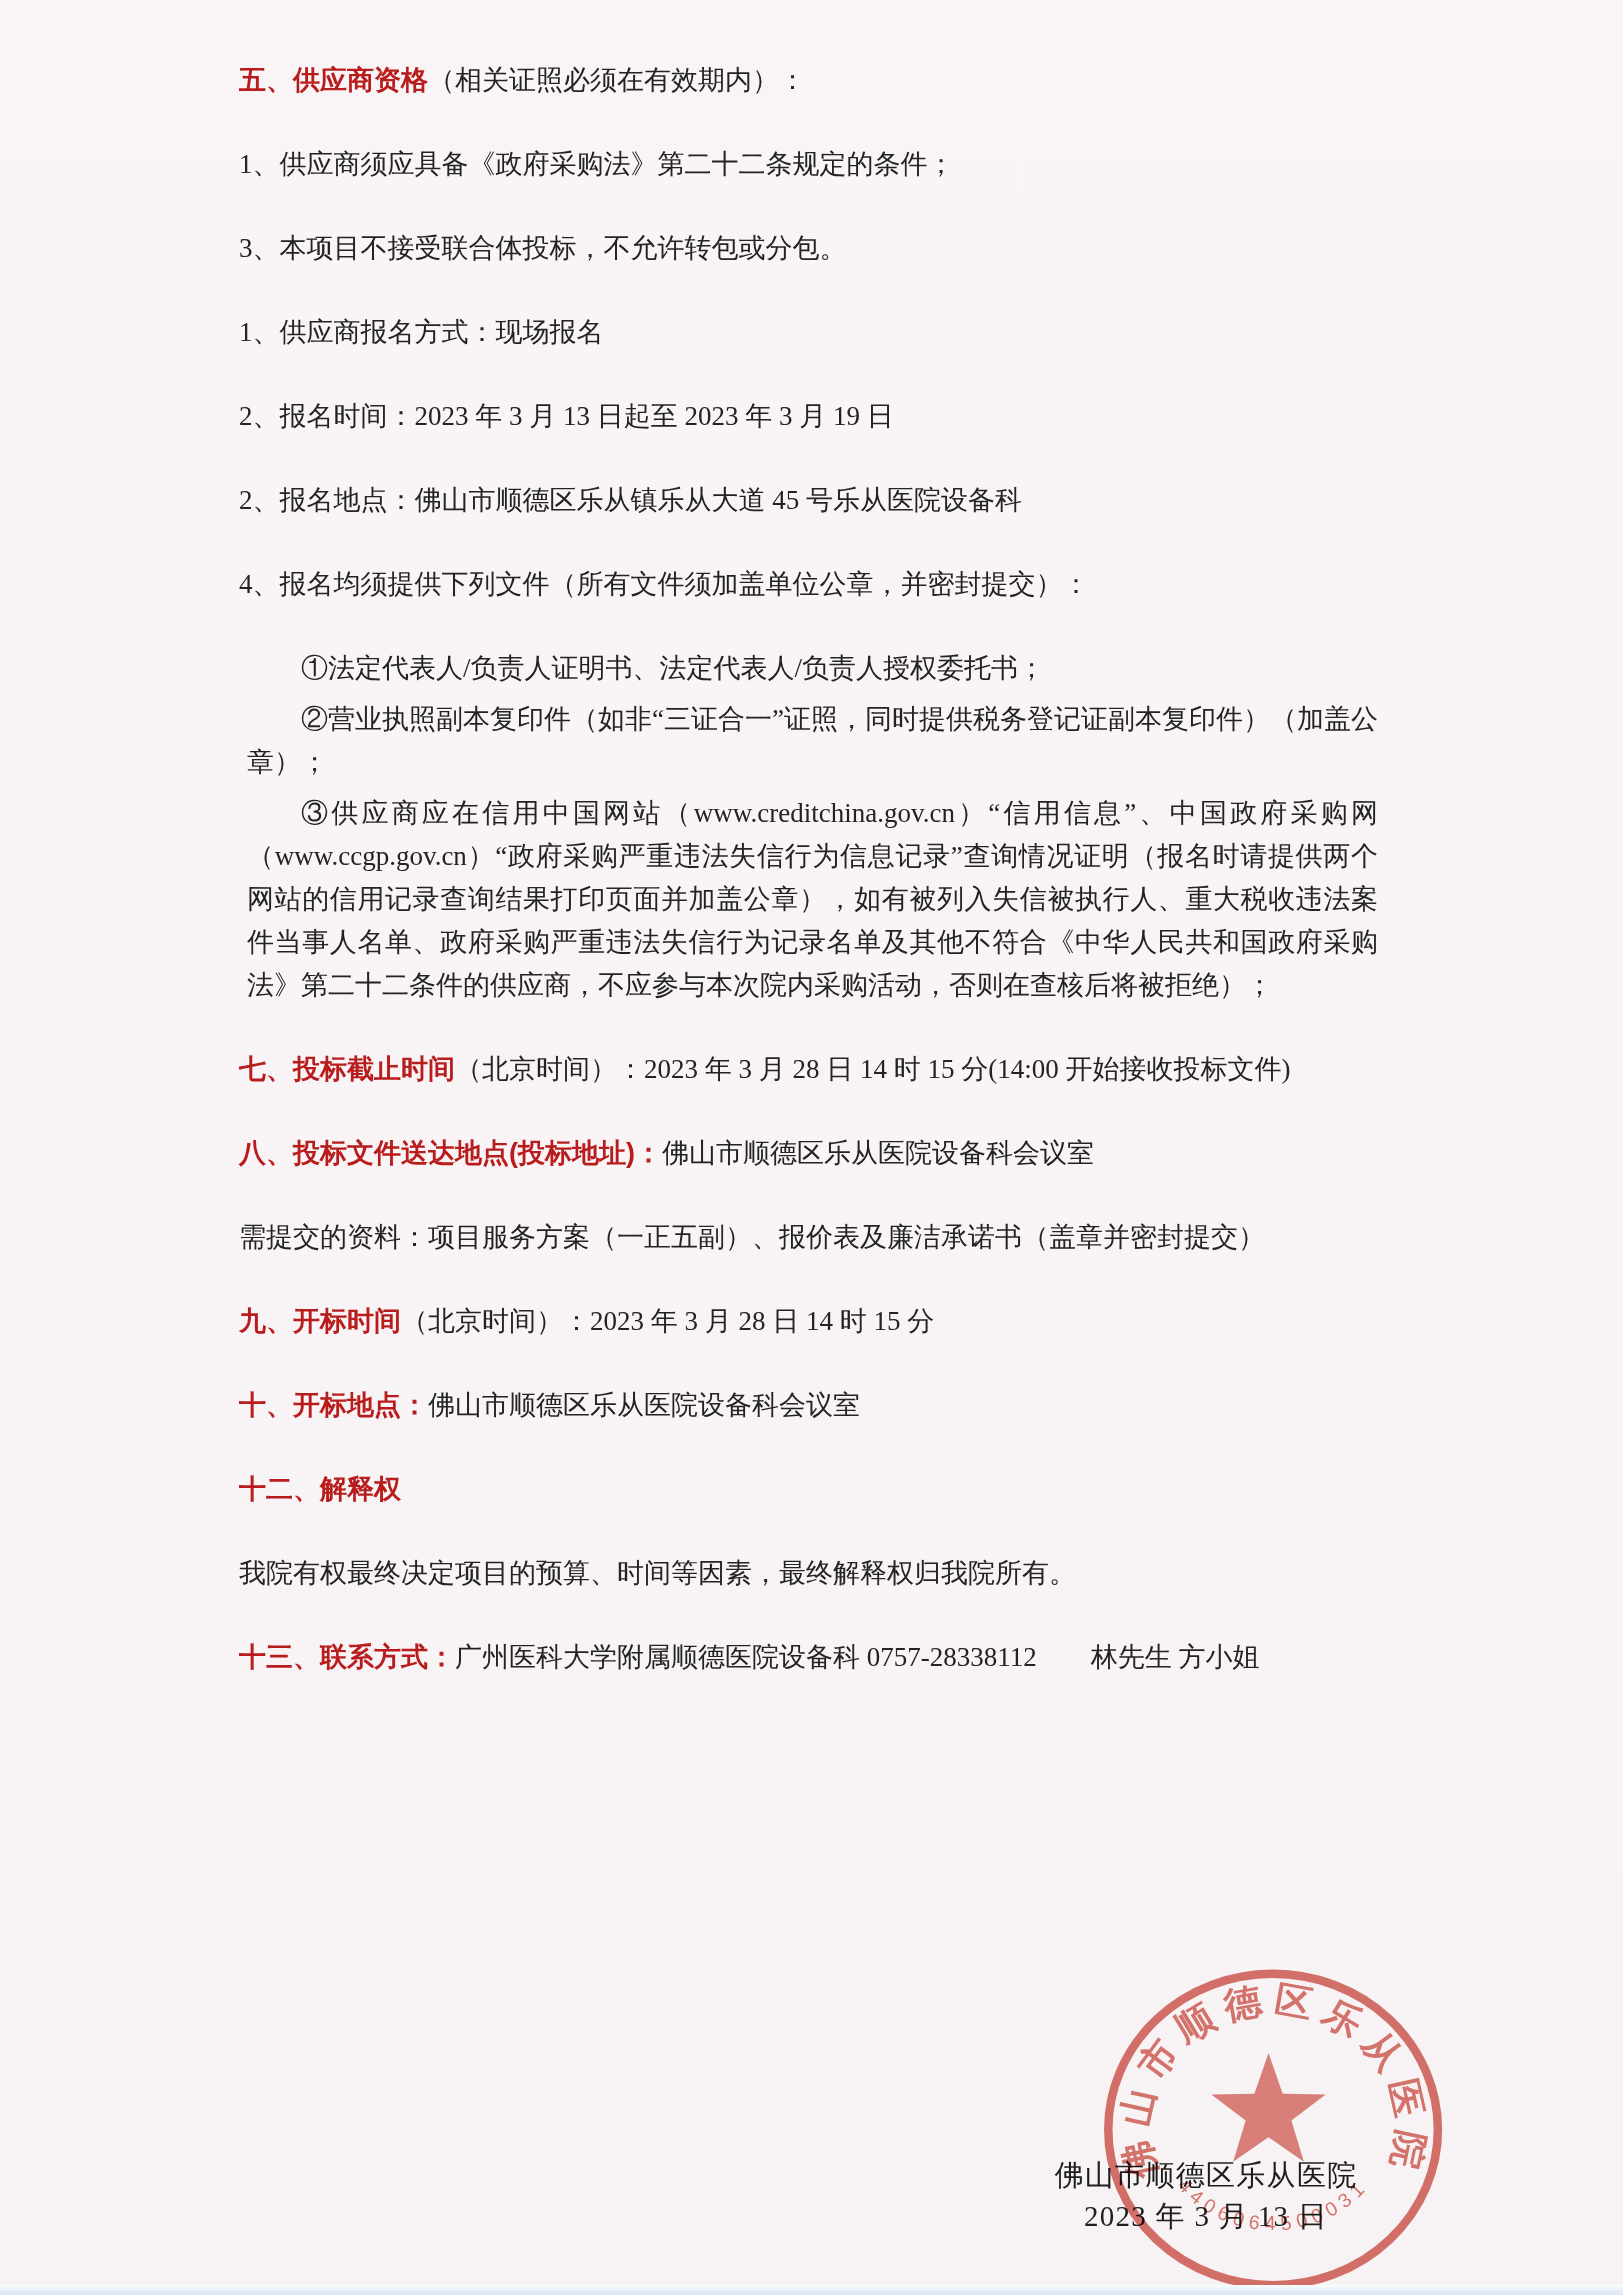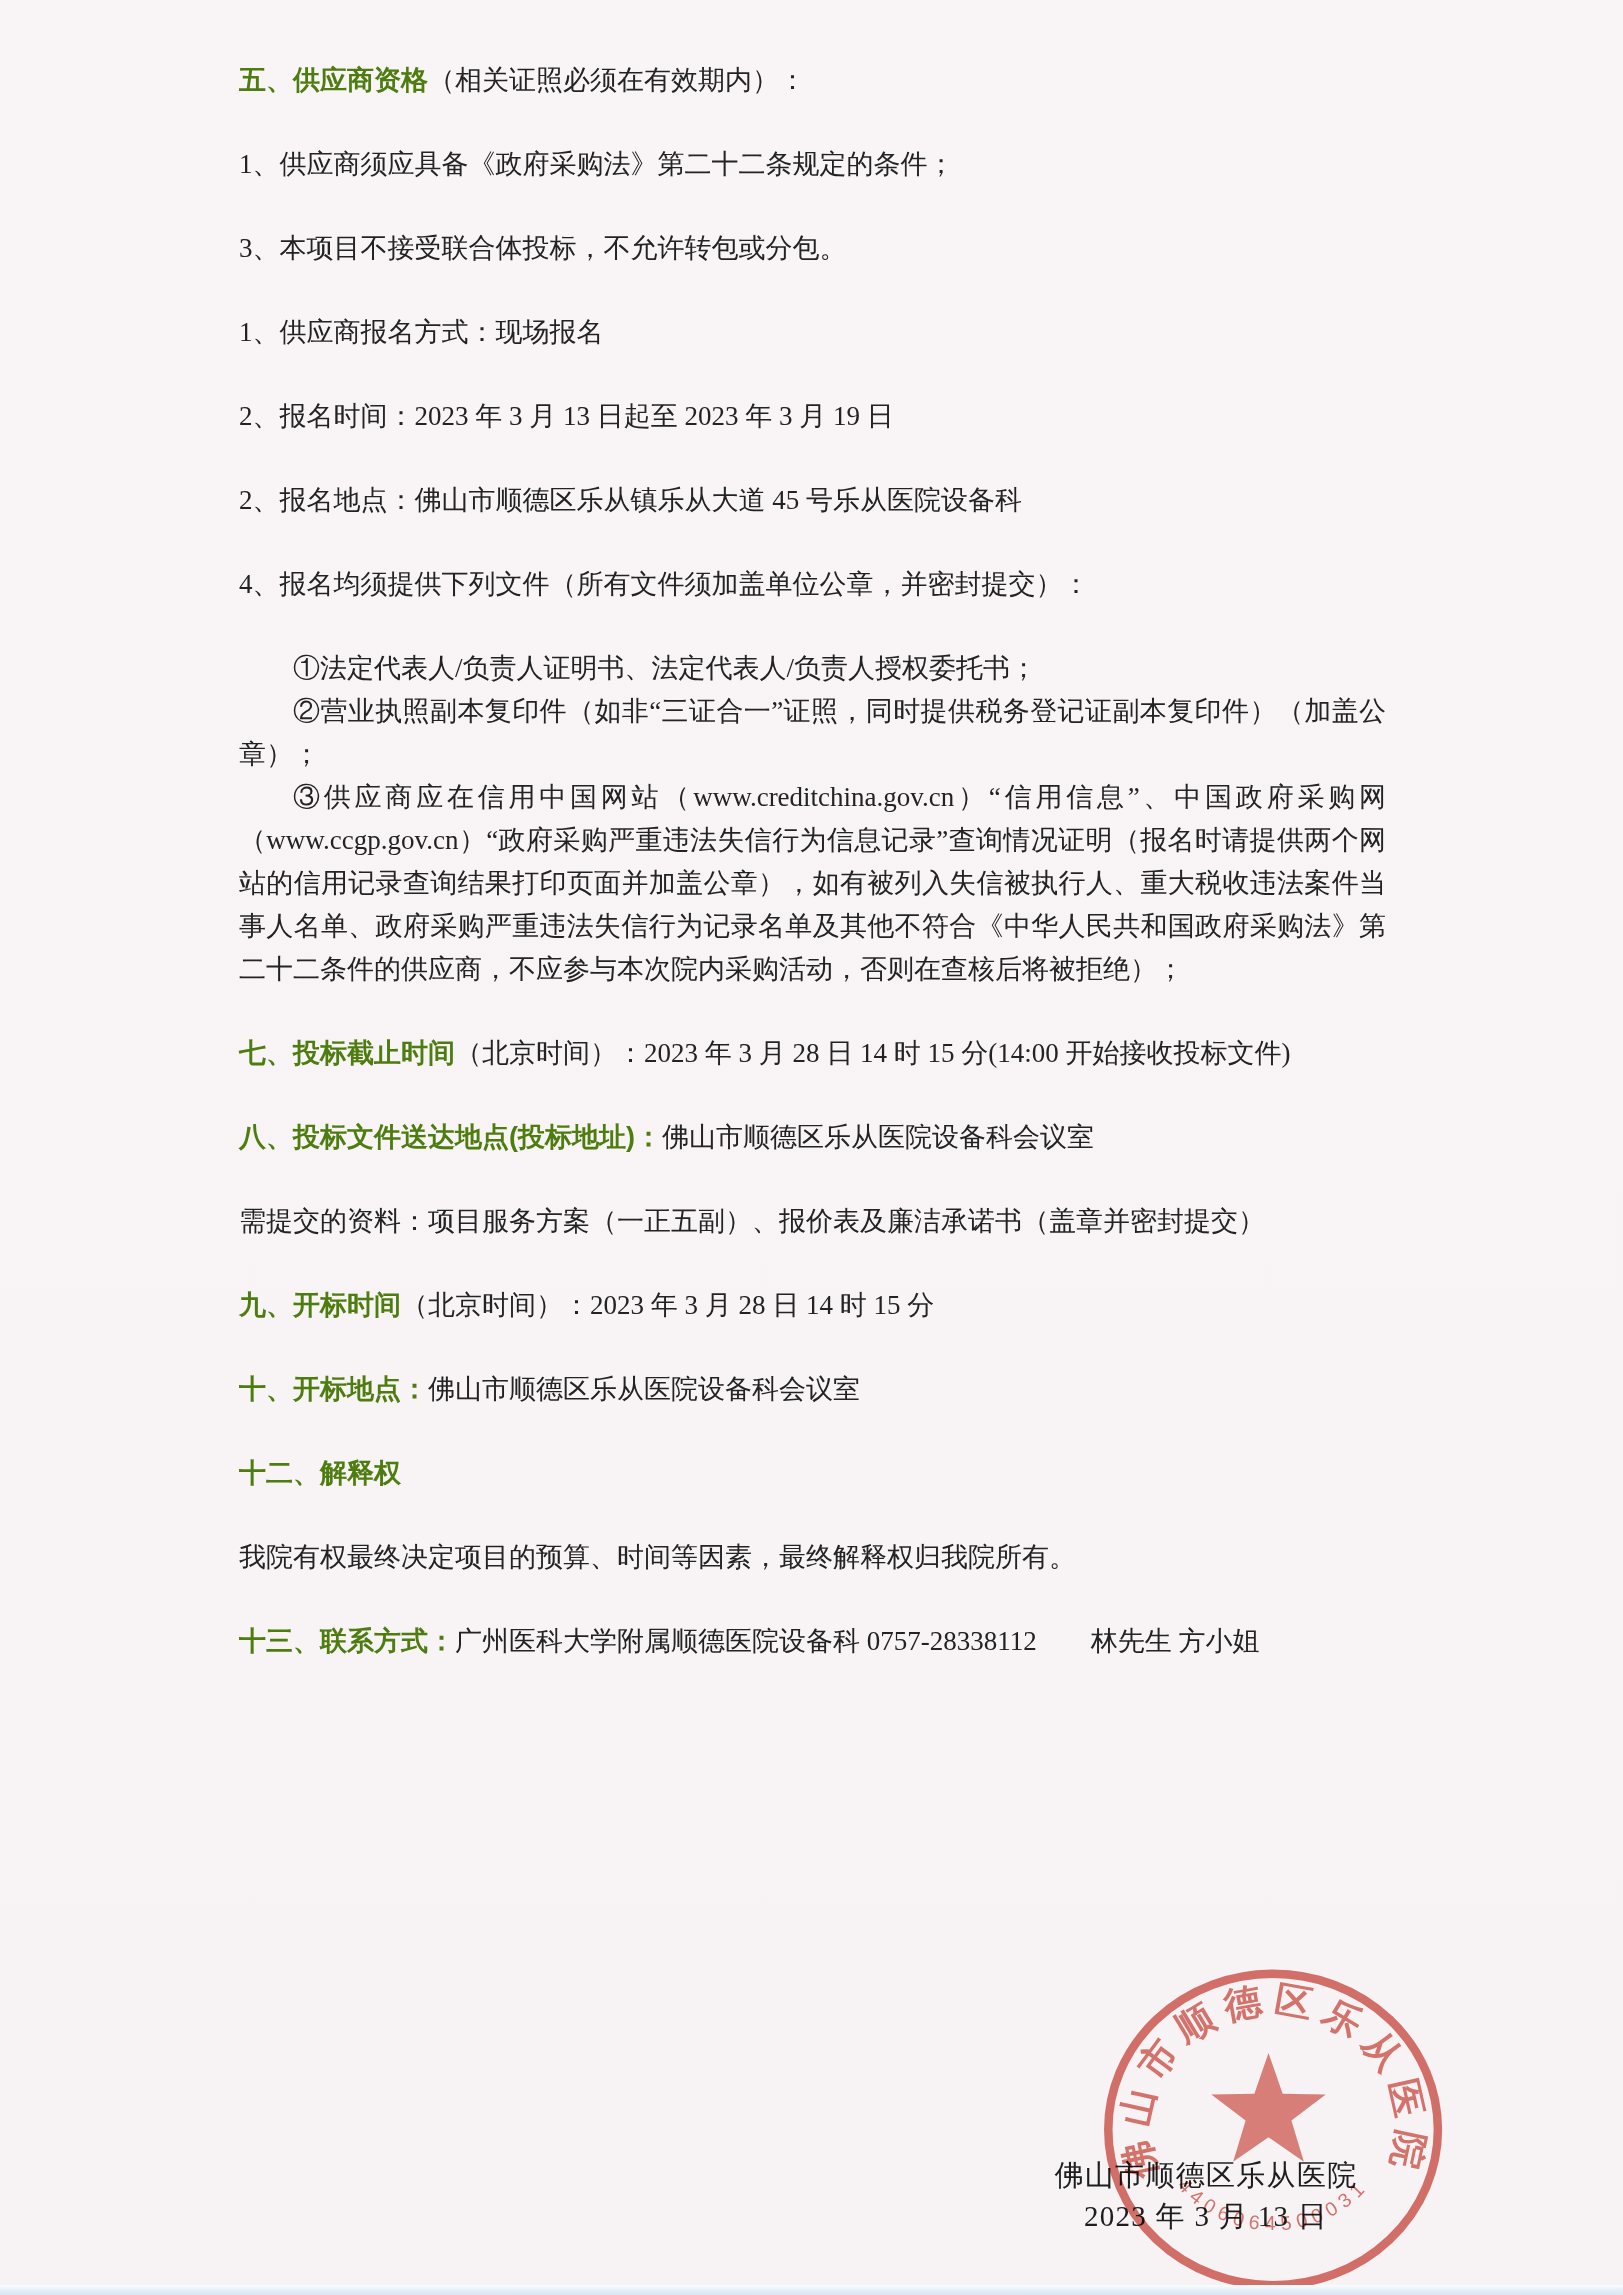--- a/index.html
+++ b/index.html
@@ -9,25 +9,25 @@
     background:linear-gradient(180deg,#f9f4f6 0%,#f8f3f5 70%,#f7f2f4 100%);
     font-family:"Liberation Serif","DejaVu Serif",serif;
     color:#232323;
   }
   .content{
     position:absolute;left:239px;top:59px;width:1147px;
     font-size:27px;line-height:43px;text-align:justify;
   }
   .content p{margin:0 0 41px 0;}
   .content p b{
-    font-weight:700;color:#4d7c0f;
+    font-weight:700;color:#b91c1c;
     font-family:"Liberation Sans","DejaVu Sans",sans-serif;
   }
   .sub-block{margin:0 0 41px 0;}
-  .sub-block p{margin:0;text-indent:54px;}
+  .sub-block p{margin:8px;text-indent:54px;}
   .signature{
     position:absolute;left:1052px;top:2155px;width:308px;
     text-align:center;font-size:29px;line-height:41px;
     color:#1d1d1d;letter-spacing:1.3px;
   }
   .seal{
     position:absolute;left:1044px;top:1966px;width:432px;height:327px;
     mix-blend-mode:multiply;opacity:.92;pointer-events:none;
   }
   .scan-strip{

